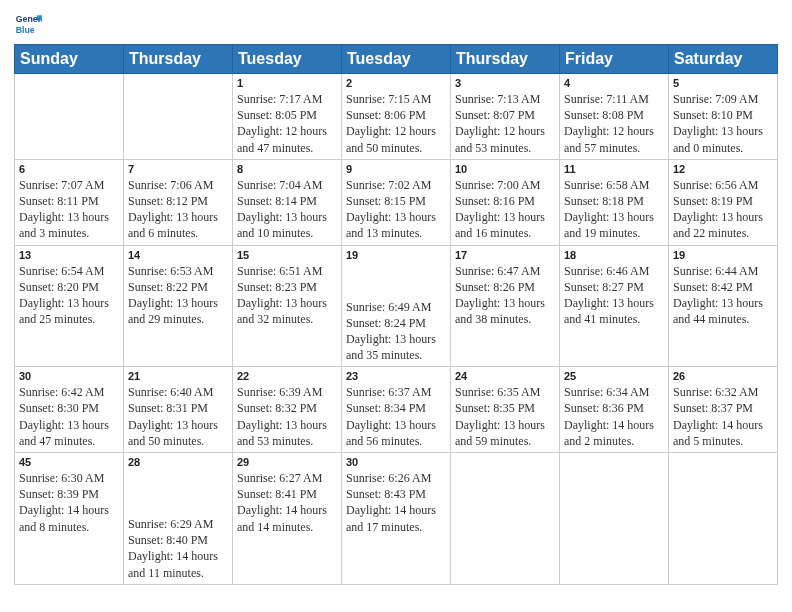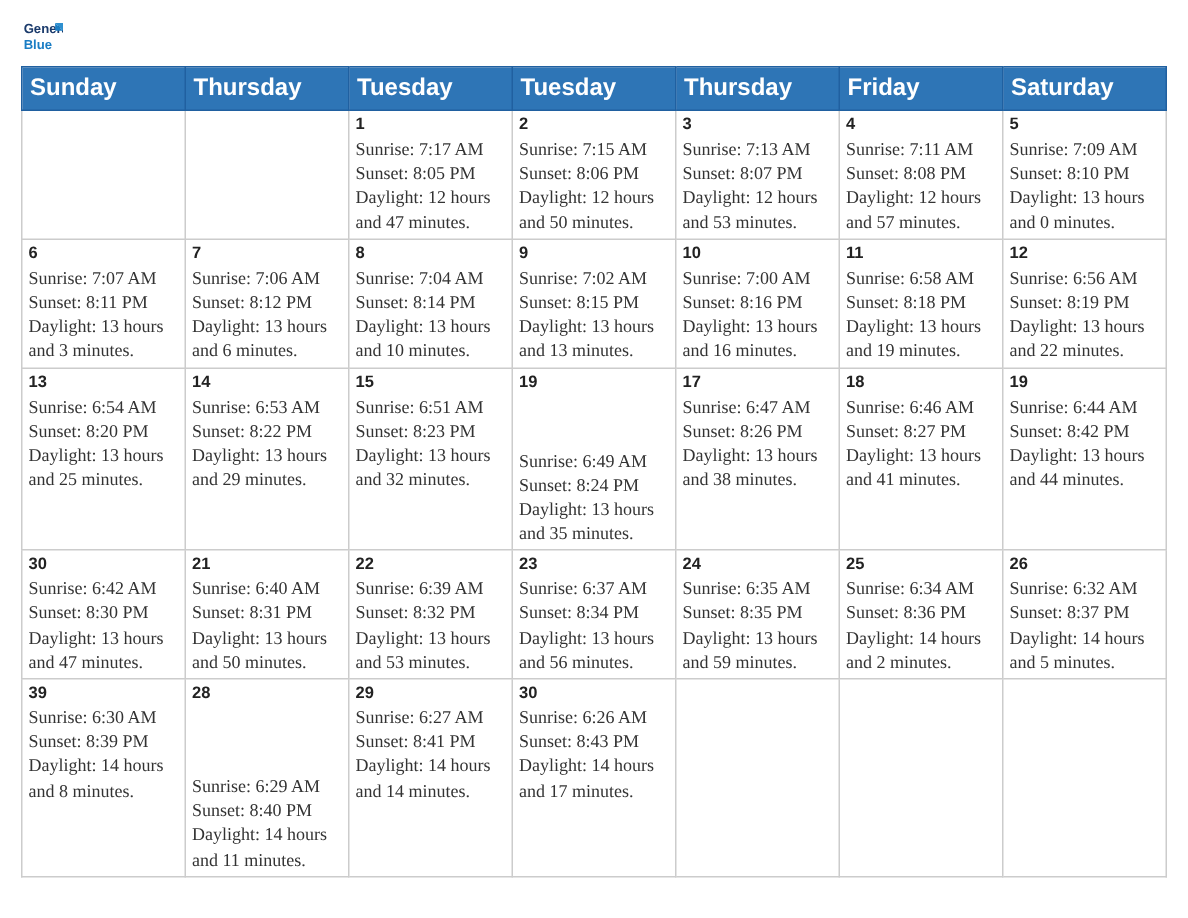--- a/index.html
+++ b/index.html
@@ -285,21 +285,21 @@
           </td>
           <td>
             <span class="day-num">26</span>
             <div class="day-info" style="white-space: pre-line;">Sunrise: 6:32 AM
 Sunset: 8:37 PM
 Daylight: 14 hours and 5 minutes.</div>
           </td>
         </tr>
         <tr>
           <td>
-            <span class="day-num">39</span>
+            <span class="day-num">45</span>
             <div class="day-info" style="white-space: pre-line;">Sunrise: 6:30 AM
 Sunset: 8:39 PM
 Daylight: 14 hours and 8 minutes.</div>
           </td>
           <td>
             <span class="day-num">28</span>
             <div class="day-info" style="white-space: pre-line; margin-top: 48px;">Sunrise: 6:29 AM
 Sunset: 8:40 PM
 Daylight: 14 hours and 11 minutes.</div>
           </td>

